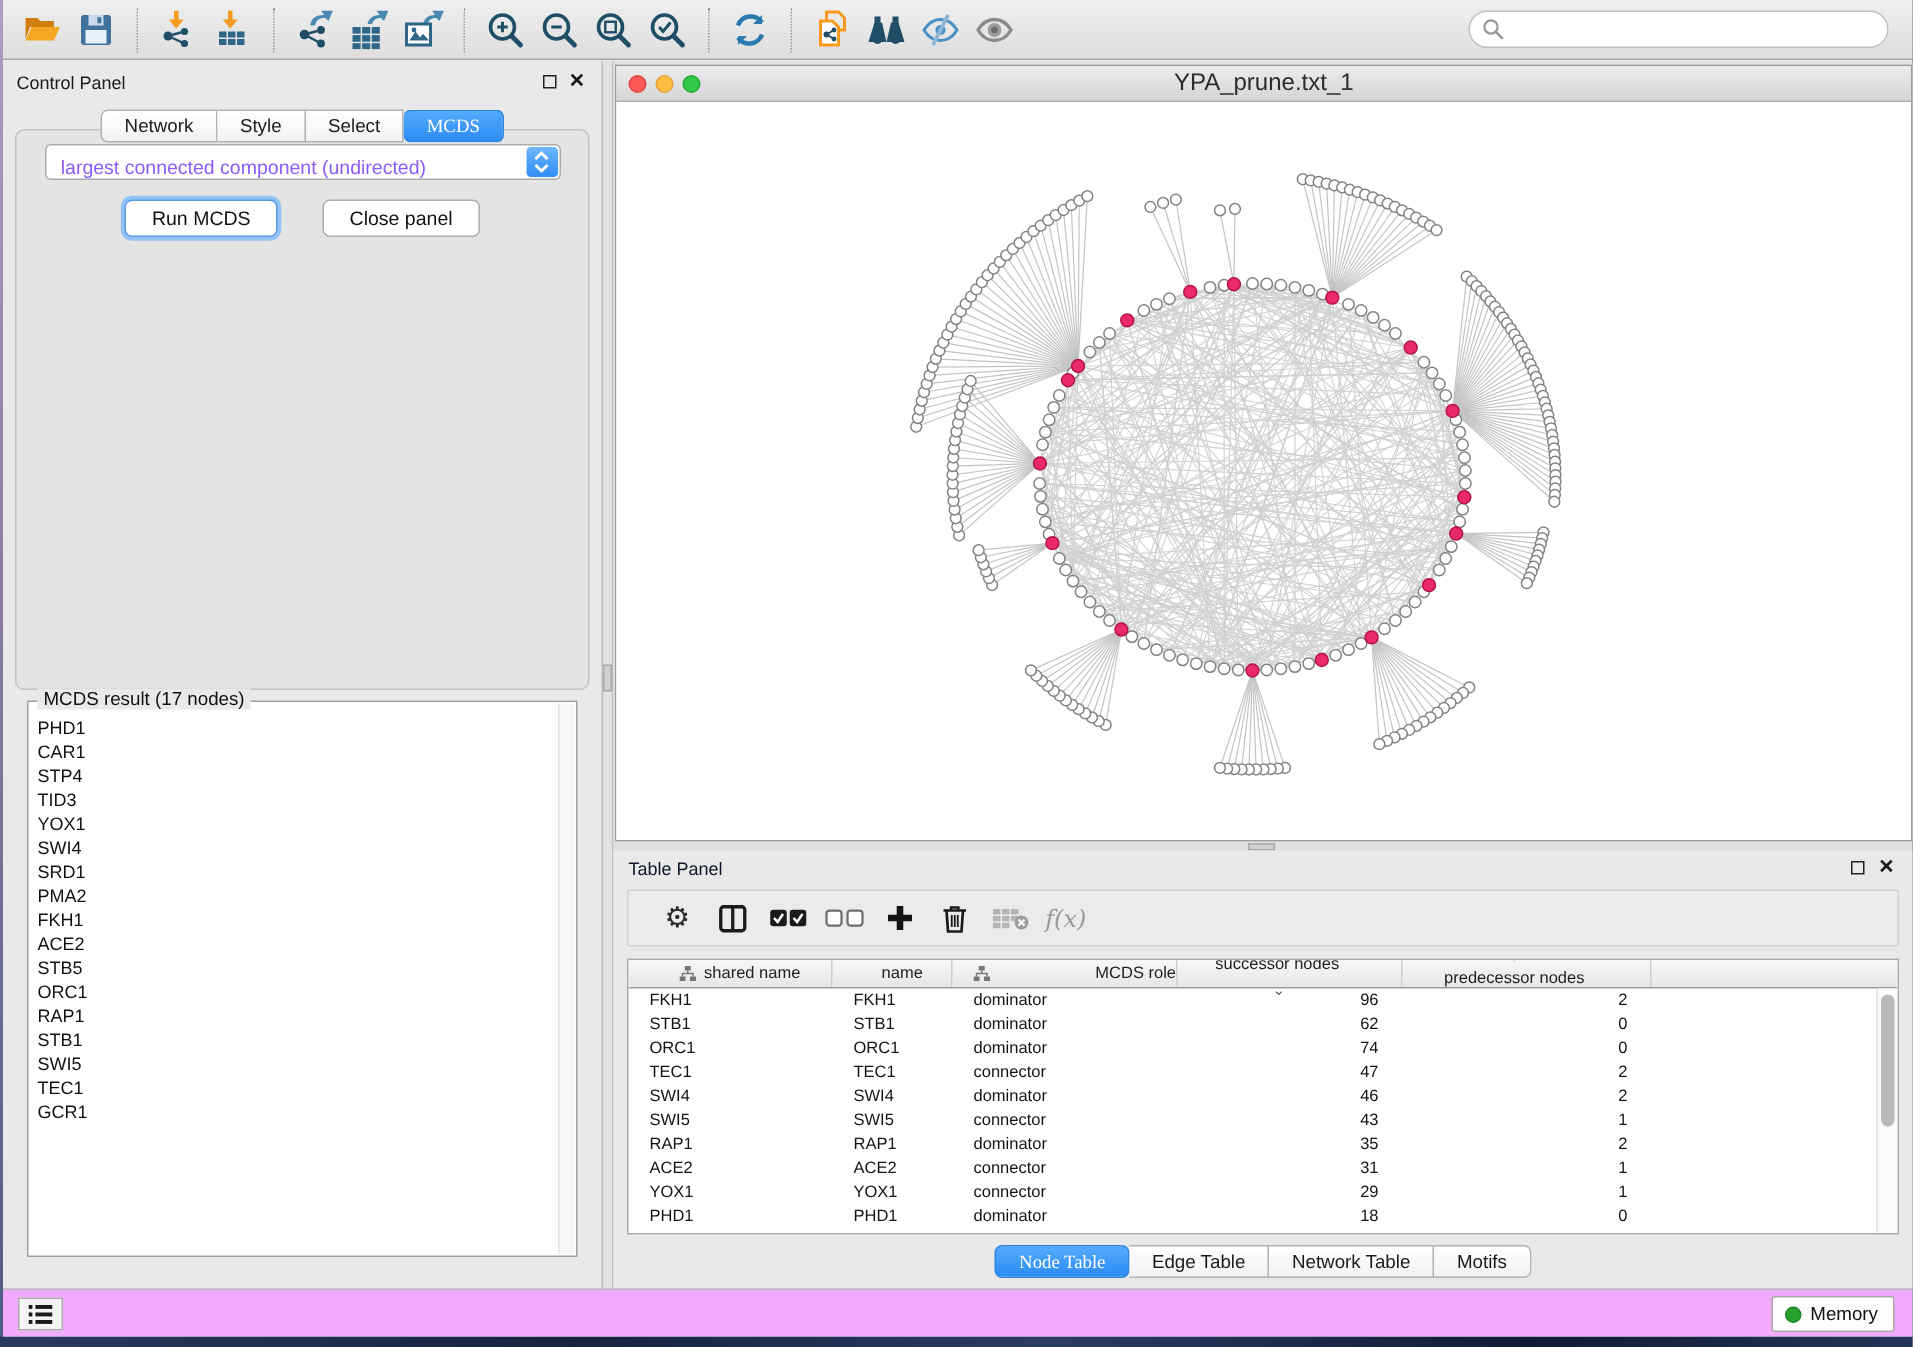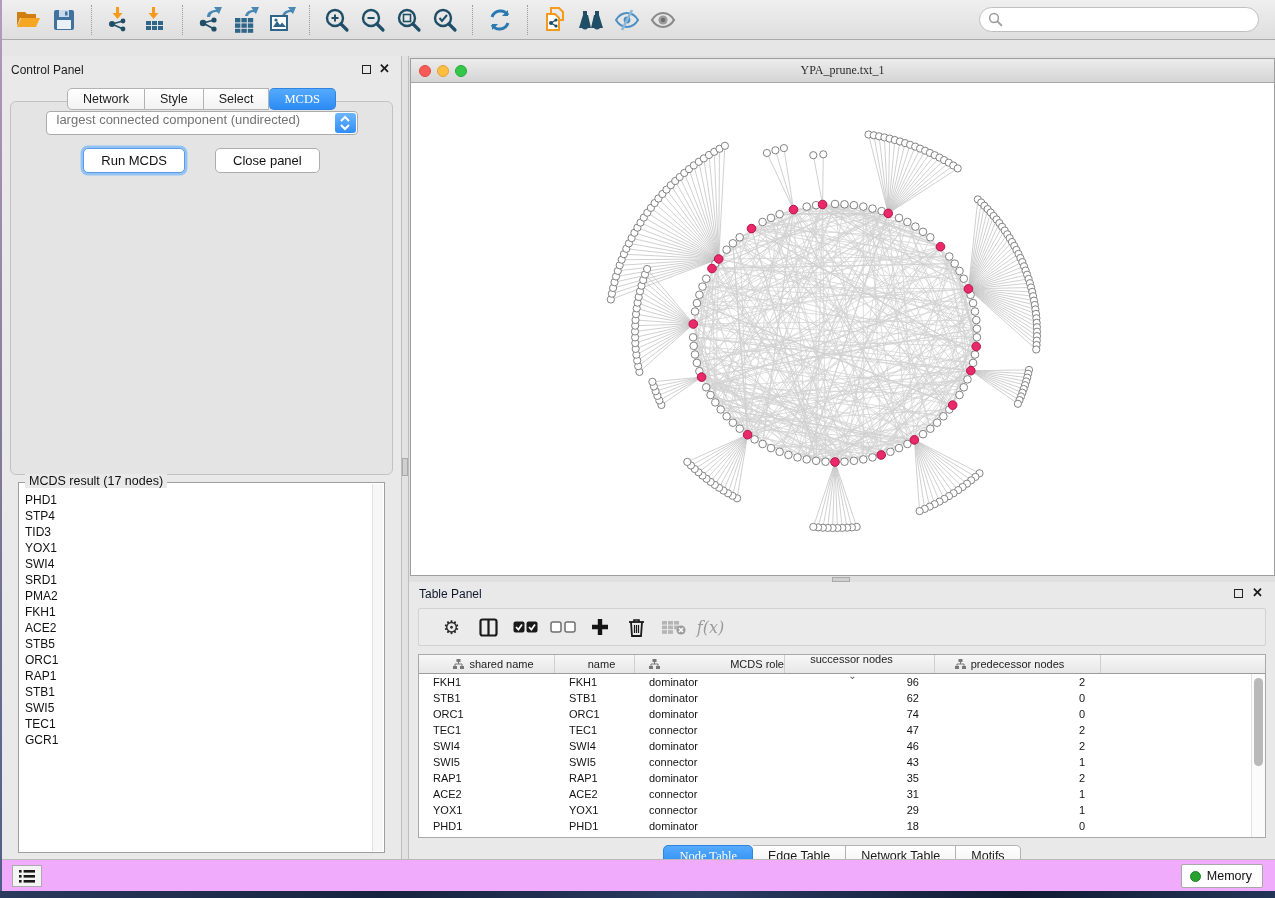--- a/index.html
+++ b/index.html
@@ -21,44 +21,44 @@
   .tbtn { width:36px; height:32px; display:flex; align-items:center; justify-content:center;
     border-radius:4px; flex:none; }
   .tsep { width:0; height:30px; border-left:1px dotted #9a9a9a; margin:0 9px; flex:none; }
   .search-box { margin-left:auto; margin-right:16px; width:280px; height:25px;
     background:#fff; border:1px solid #c0c0c0; border-radius:13px;
     display:flex; align-items:center; padding-left:8px; }
   .search-box input { border:none; outline:none; flex:1; height:20px; font-size:12px;
     background:transparent; font-family:"Liberation Sans",sans-serif; }
 
   
-  .main { position:absolute; left:0; top:41px; width:100%; height:818px;margin-top:15px; }
+  .main { position:absolute; left:0; top:41px; width:100%; height:818px; }
 
   
   .control-panel { position:absolute; left:0; top:0; width:399px; height:818px; background:#e9e9e9; }
   .cp-header { position:relative; height:26px; }
   .cp-title { position:absolute; left:9px; top:7px; font-size:12px; color:#1c1c1c; }
   .win-float { position:absolute; top:9px; width:9px; height:9px; border:1.4px solid #222; background:transparent; }
   .win-close { position:absolute; top:5px; font-size:13px; font-weight:bold; color:#1a1a1a; line-height:16px; }
   .cp-header .win-float { right:30px; }
   .cp-header .win-close { right:11px; }
 
   .cp-tabs { position:absolute; left:0; top:32px; width:100%; display:flex; justify-content:center; z-index:3; }
   .seg { height:22px; line-height:20px; padding:0 15px; font-size:12.5px; color:#1a1a1a;
     background:linear-gradient(#ffffff,#f2f2f2); border:1px solid #b3b3b3; border-left:none; }
   .seg:first-child { border-left:1px solid #b3b3b3; border-radius:5px 0 0 5px; }
   .seg:last-child { border-radius:0 5px 5px 0; }
   .seg.active { background:linear-gradient(#55aafc,#2c8cf4); color:#fff; border-color:#2f84e0; border-radius:5px;font-family:Liberation Serif, serif; }
 
   .cp-content { position:absolute; left:8px; top:45px; width:383px; height:374px;
     background:#e4e4e4; border:1px solid #c2c2c2; border-radius:6px; }
   .opt-label { margin-top:31px; text-align:center; font-size:13px; color:#111; }
-  .dropdown { position:relative; margin:9px auto 0; width:312px; height:24px; background:#fff;
-    border:1px solid #ababab; border-radius:4px; font-size:13px; color:#737373;
-    display:flex; align-items:flex-start; padding-left:10px; }
+  .dropdown { position:relative; margin:9px auto 0; width:344px; height:24px; background:#fff;
+    border:1px solid #ababab; border-radius:4px; font-size:13px; color:#8b5cf6;
+    display:flex; align-items:flex-end; padding-left:10px; }
   .dd-stepper { position:absolute; right:1px; top:1px; width:21px; height:20px; border-radius:3px;
     background:linear-gradient(#6db6fd,#2f8ef5); display:flex; align-items:center; justify-content:center; }
   .btn-row { display:flex; justify-content:center; gap:30px; margin-top:13px; }
   .pbtn { height:25px; padding:0 17px; background:#fff; border:1px solid #adadad; border-radius:5px;
     font-size:13px; color:#111; display:flex; align-items:center; }
   .pbtn.focused { border-color:#5a9ae4; box-shadow:0 0 0 2.5px #93c3f5; }
 
   .groupbox { position:absolute; left:16px; top:426px; width:367px; height:371px;
     background:#fff; border:1px solid #9f9f9f; }
   .groupbox-label { position:absolute; top:-9px; left:6px; padding:0 4px; font-size:12.5px;
@@ -78,21 +78,21 @@
   .right { position:absolute; left:407px; top:0; width:866px; height:818px; background:#e0e0e0; }
 
   .net-window { position:absolute; left:1px; top:2px; width:865px; height:518px;
     border:1px solid #9e9e9e; background:#fff; }
   .net-titlebar { position:relative; height:24px; background:linear-gradient(#ececec,#d5d5d5);
     border-bottom:1px solid #a8a8a8; }
   .tl { position:absolute; top:6px; width:12px; height:12px; border-radius:50%; }
   .tl.red { left:8px; background:#fc5b57; border:1px solid #e2463f; }
   .tl.yellow { left:26px; background:#fdbe3f; border:1px solid #e0a33a; }
   .tl.green { left:44px; background:#34c84a; border:1px solid #2aa63c; }
-  .net-title { text-align:center; line-height:23px; font-size:12px; color:#2c2c2c;font-family:Liberation Serif, serif; }
+  .net-title { text-align:center; line-height:23px; font-size:16px; color:#2c2c2c; }
   .net-canvas { position:absolute; left:0; top:24px; width:863px; height:492px; background:#fff; }
 
   .h-splitter { position:absolute; left:0; top:521px; width:866px; height:5px; }
   .h-handle { position:absolute; left:423px; top:0; width:18px; height:5px;
     background:#cfcfcf; border:1px solid #aaa; }
 
   
   .table-panel { position:absolute; left:0; top:526px; width:866px; height:292px; background:#e9e9e9; }
   .tp-header { position:relative; height:22px; }
   .tp-title { position:absolute; left:10px; top:5px; font-size:12px; color:#0f172a; }
@@ -328,20 +328,21 @@
         </div>
         <div class="btn-row">
           <div class="pbtn focused">Run MCDS</div>
           <div class="pbtn">Close panel</div>
         </div>
       </div>
       <div class="groupbox">
         <span class="groupbox-label">MCDS result (17 nodes)</span>
         <div class="mcds-list" id="mcds-list">
             <div>PHD1</div>
+            <div>CAR1</div>
             <div>STP4</div>
             <div>TID3</div>
             <div>YOX1</div>
             <div>SWI4</div>
             <div>SRD1</div>
             <div>PMA2</div>
             <div>FKH1</div>
             <div>ACE2</div>
             <div>STB5</div>
             <div>ORC1</div>
@@ -1303,21 +1304,21 @@
             <div class="hcell c3" style="justify-content:center; text-align:center;">
               <svg width="11" height="10" viewBox="0 0 11 10">
                   <rect x="3.5" y="0" width="4" height="3" fill="#777"></rect>
                   <rect x="0" y="7" width="4" height="3" fill="#777"></rect>
                   <rect x="7" y="7" width="4" height="3" fill="#777"></rect>
                   <path d="M5.5 3v2M2 7V5h7v2" fill="none" stroke="#777"></path>
                 </svg>
               <span>successor nodes</span>
               <span class="sort-chev">⌄</span>
             </div>
-            <div class="hcell c4" style="justify-content:center; text-align:right;">
+            <div class="hcell c4" style="justify-content:center; text-align:right;flex-direction:column;">
               <svg width="11" height="10" viewBox="0 0 11 10">
                   <rect x="3.5" y="0" width="4" height="3" fill="#777"></rect>
                   <rect x="0" y="7" width="4" height="3" fill="#777"></rect>
                   <rect x="7" y="7" width="4" height="3" fill="#777"></rect>
                   <path d="M5.5 3v2M2 7V5h7v2" fill="none" stroke="#777"></path>
                 </svg>
               <span>predecessor nodes</span>
             </div>
             <div class="hcell filler"></div>
           </div>

